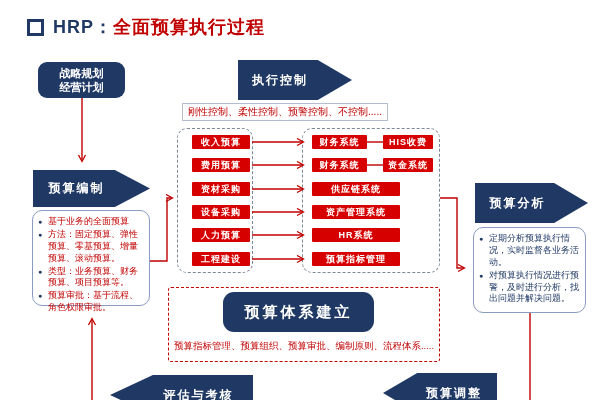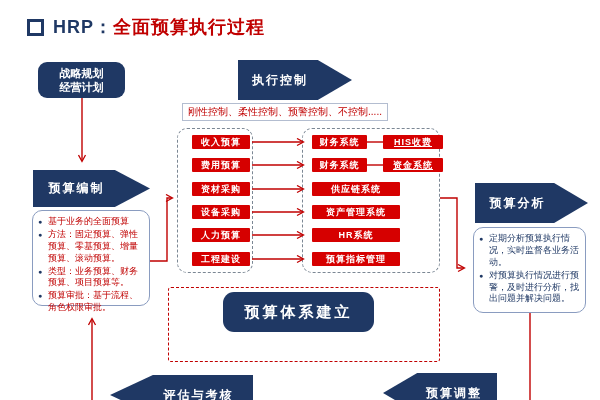--- a/index.html
+++ b/index.html
@@ -35,21 +35,21 @@
   
   .dash-gray{position:absolute;border:1.5px dashed #7b8794;border-radius:10px;box-sizing:border-box;}
   .dash-left{left:177px;top:128px;width:76px;height:145px;}
   .dash-right{left:302px;top:128px;width:138px;height:145px;}
   .dash-bottom{position:absolute;left:168px;top:287px;width:272px;height:75px;border:1.6px dashed #c00000;border-radius:3px;box-sizing:border-box;}
   .system-note{position:absolute;left:172px;top:340px;width:264px;text-align:center;color:#c00000;font-size:9.5px;}
   
   .bbox{position:absolute;height:14px;background:#d60000;color:#fff;font-size:9px;font-weight:bold;display:flex;align-items:center;justify-content:center;letter-spacing:1px;border-radius:1px;}
   .col-budget{left:192px;width:58px;}
   .col-sys-s{left:312px;width:55px;}
-  .col-sub{left:383px;width:60px;text-decoration:underline;}
+  .col-sub{left:383px;width:50px;}
   .col-sys-w{left:312px;width:88px;}
   .r0{top:135px;} .r1{top:158px;} .r2{top:182px;} .r3{top:205px;} .r4{top:228px;} .r5{top:252px;}
   
   .overlay{position:absolute;left:0;top:0;width:600px;height:400px;pointer-events:none;z-index:6;}
 </style>
 </head>
 <body>
 
 <div class="canvas">
 
@@ -114,20 +114,21 @@
         <span>定期分析预算执行情况，实时监督各业务活动。</span>
       </div>
     <div class="note-item">
         <span class="blt">●</span>
         <span>对预算执行情况进行预警，及时进行分析，找出问题并解决问题。</span>
       </div>
   </div>
 
   <div class="dash-bottom"></div>
   <div class="navy box-system-build">预算体系建立</div>
+  <div class="system-note">预算指标管理、预算组织、预算审批、编制原则、流程体系.....</div>
 
   <div class="navy pent-l arrow-eval">评估与考核</div>
   <div class="navy pent-l arrow-adjust">预算调整</div>
 
   <svg class="overlay" viewBox="0 0 600 400">
     <defs>
       <marker id="ah" markerWidth="9" markerHeight="9" refX="7" refY="4.5" orient="auto" markerUnits="userSpaceOnUse">
         <path d="M1,1 L7.5,4.5 L1,8" fill="none" stroke="#c00000" stroke-width="1.3"></path>
       </marker>
     </defs>

